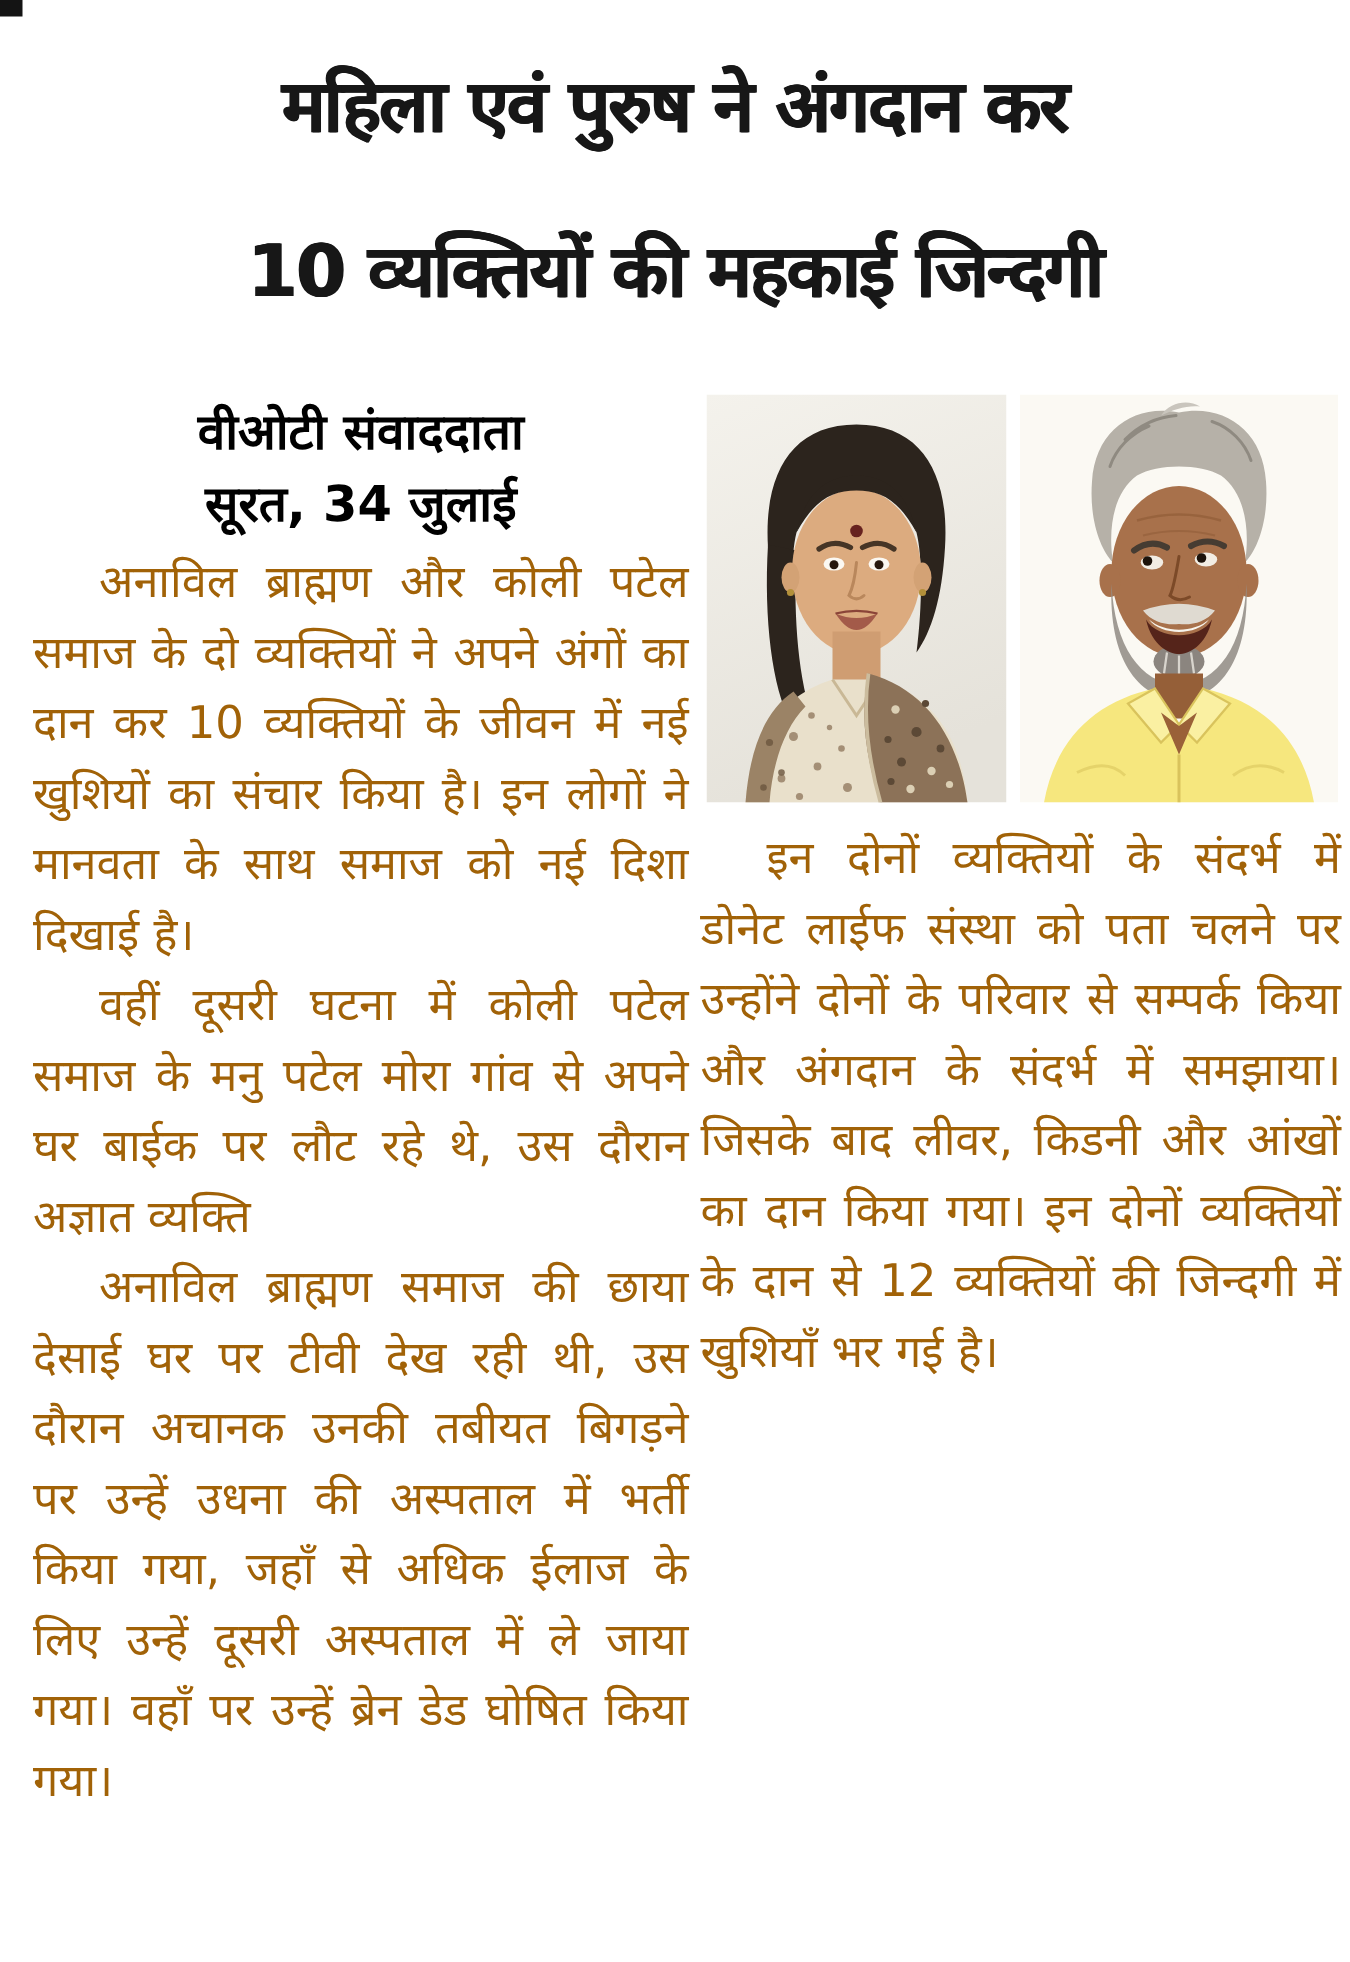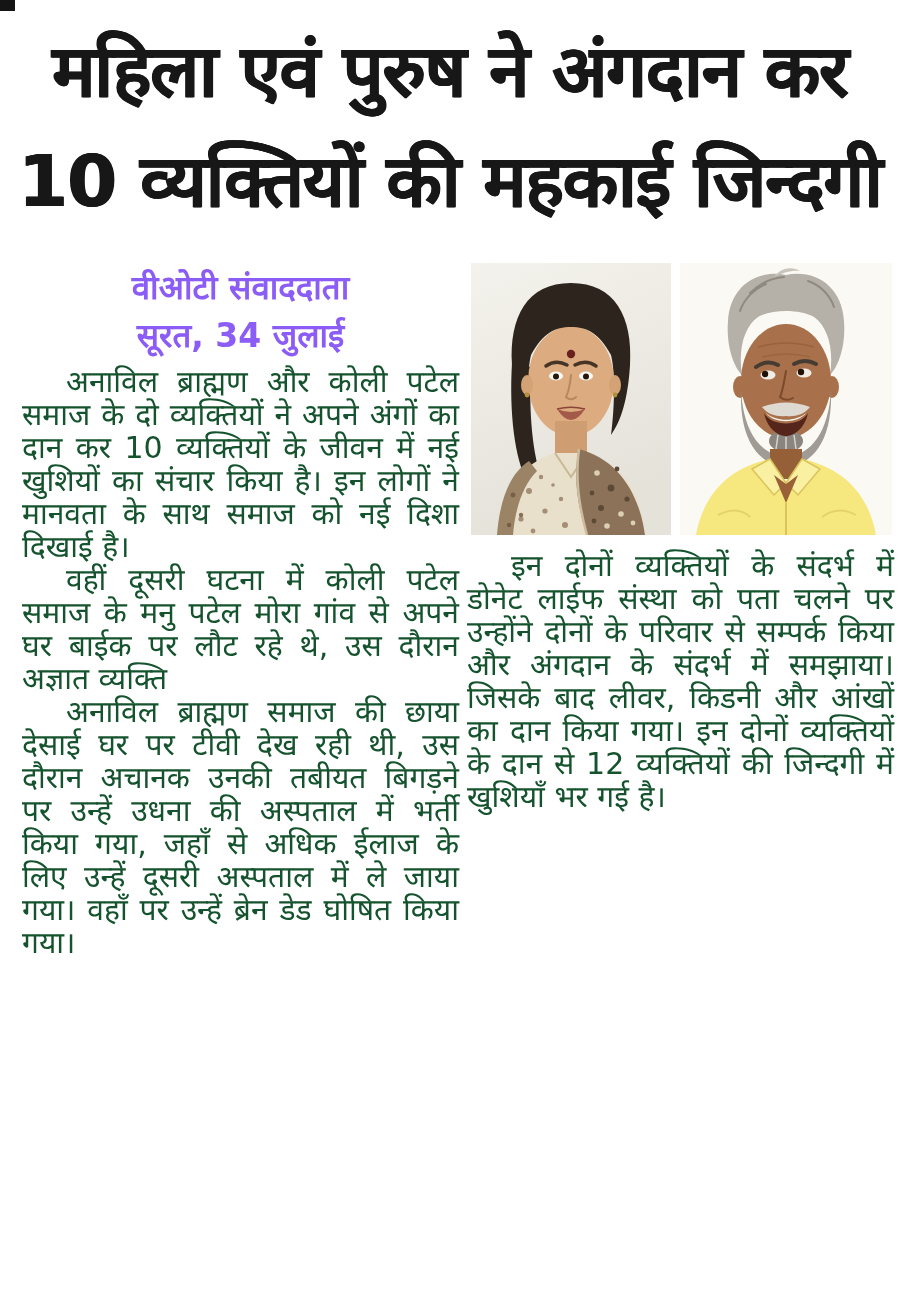--- a/index.html
+++ b/index.html
@@ -21,21 +21,21 @@
     left: 0; top: 0;
     width: 15px; height: 11px;
     background: #141414;
   }
   .headline {
     position: absolute;
     top: 16px; left: 0;
     width: 100%;
     text-align: center;
     font-weight: 800;
-    font-size: 72px;
+    font-size: 48px;
     line-height: 110px;
     letter-spacing: -1px;
     color: #171717;
     text-shadow: 0.6px 0 0 #171717, -0.6px 0 0 #171717;
   }
   .left-col {
     position: absolute;
     left: 22px; top: 264px;
     width: 437px;
   }
@@ -43,29 +43,29 @@
     position: absolute;
     left: 467px; top: 549px;
     width: 427px;
   }
   .byline {
     text-align: center;
     font-weight: bold;
     font-size: 33px;
     line-height: 48px;
     margin-bottom: 5px;
-    color: #8b5cf6;
+    color: #000000;
   }
   .body-text p {
     margin: 0;
     font-size: 30px;
-    line-height: 33px;
+    line-height: 47px;
     text-align: justify;
     text-indent: 44px;
-    color: #14532d;
+    color: #a16207;
   }
   .right-col .body-text p.no-indent { text-indent: 0; }
   .photos {
     position: absolute;
     left: 471px; top: 263px;
     width: 421px; height: 272px;
     display: flex;
     gap: 9px;
   }
   .photo { height: 272px; display: block; }

